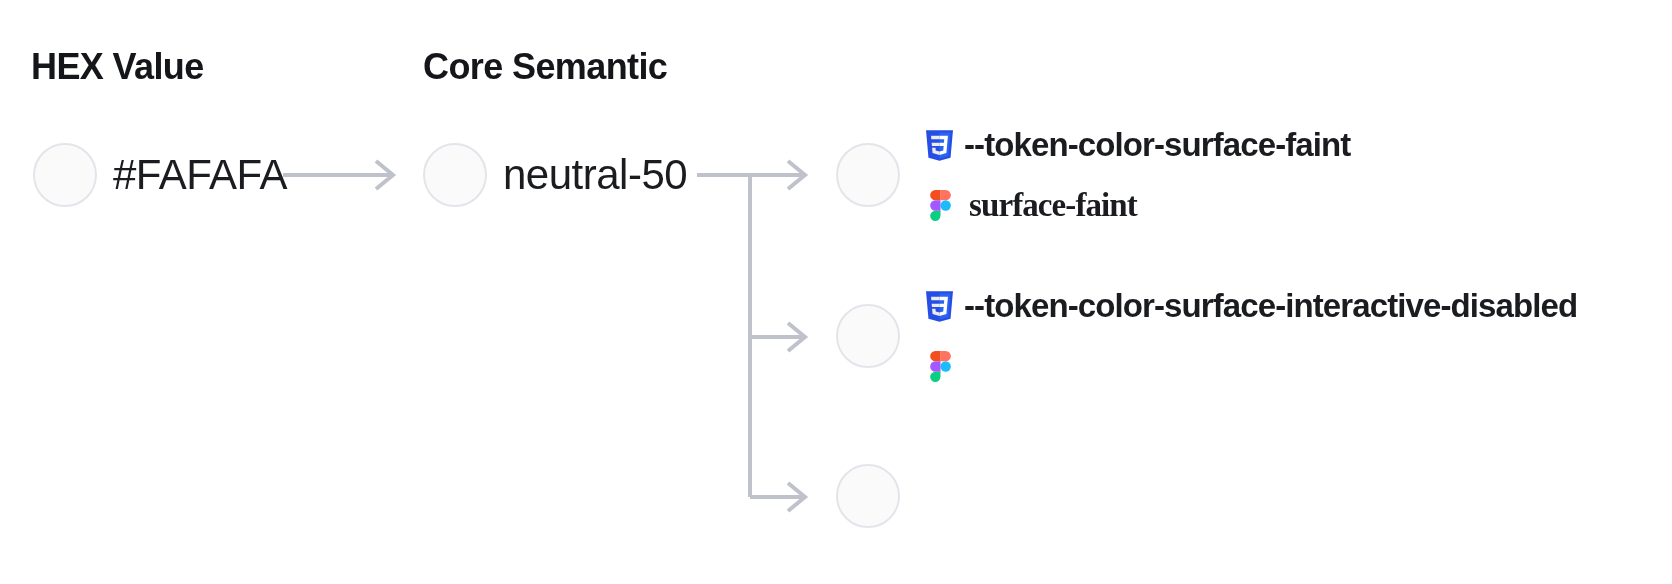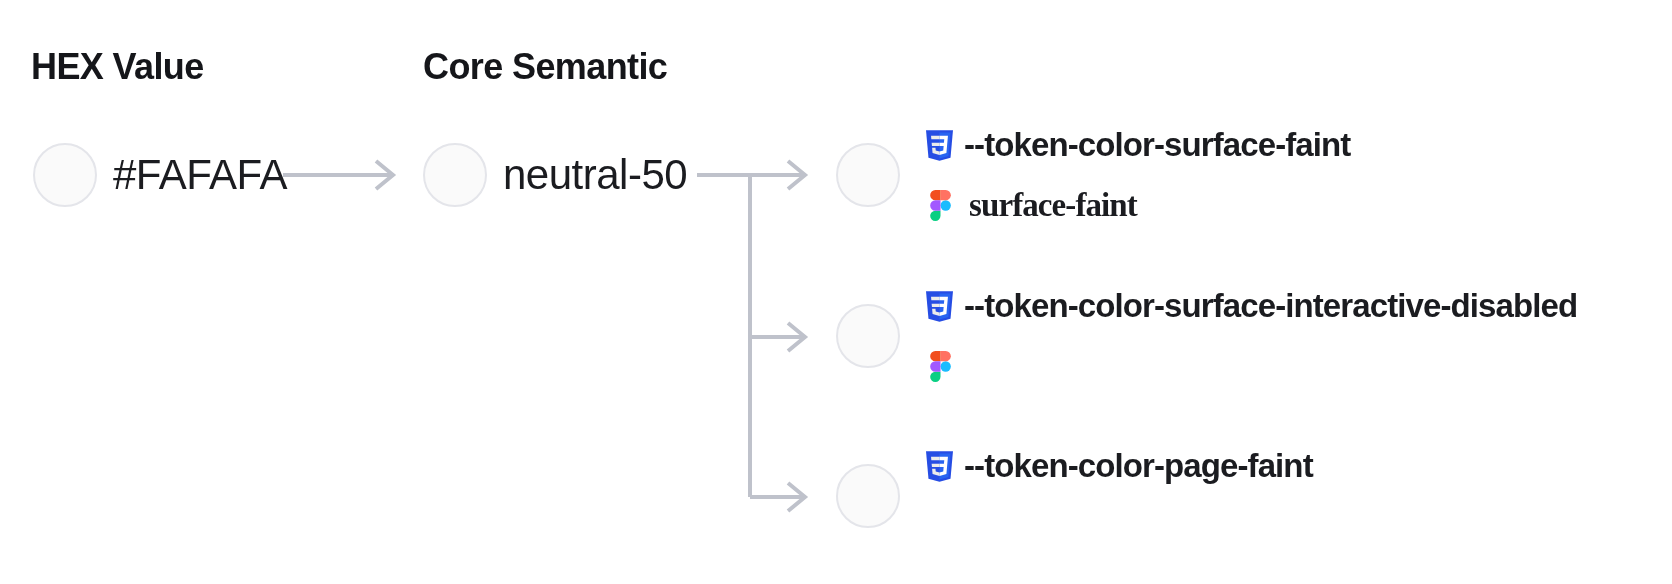--- a/index.html
+++ b/index.html
@@ -133,24 +133,15 @@
         <path fill="#1ABCFE" d="M19 28.5a9.5 9.5 0 1 1 19 0 9.5 9.5 0 0 1-19 0z"></path>
         <path fill="#0ACF83" d="M0 47.5A9.5 9.5 0 0 1 9.5 38H19v9.5a9.5 9.5 0 1 1-19 0z"></path>
         <path fill="#FF7262" d="M19 0v19h9.5a9.5 9.5 0 1 0 0-19H19z"></path>
         <path fill="#F24E1E" d="M0 9.5A9.5 9.5 0 0 0 9.5 19H19V0H9.5A9.5 9.5 0 0 0 0 9.5z"></path>
         <path fill="#A259FF" d="M0 28.5A9.5 9.5 0 0 1 9.5 19H19v19H9.5A9.5 9.5 0 0 1 0 28.5z"></path>
       </svg>
     </div>
   </div>
 
   <div class="token-entry" id="token-entry-3">
-    <div class="token-line">
-      <svg class="icon-svg" viewBox="30 0 452 512" width="27" height="31">
-        <path fill="#264DE4" d="M71.357 460.819L30.272 0h451.456l-41.129 460.746L255.724 512z"></path>
-        <path fill="#2965F1" d="M405.388 431.408l35.148-393.73H256v435.146z"></path>
-        <path fill="#EBEBEB" d="M124.46 208.59l5.065 56.517H256V208.59zM119.419 150.715H256V94.197H114.281zM256 355.372l-.248.066-62.944-16.996-4.023-45.076h-56.736l7.919 88.741 115.772 32.14.26-.073z"></path>
-        <path fill="#FFFFFF" d="M255.805 208.59v56.517H325.4l-6.56 73.299-63.035 17.013v58.8l115.864-32.112.85-9.549 13.28-148.792 1.38-15.176 10.203-114.393H255.805v56.518h79.639L330.3 208.59z"></path>
-      </svg>
-      <span class="token-text">--token-color-page-faint</span>
-    </div>
   </div>
 
 </div>
 
 </body></html>

